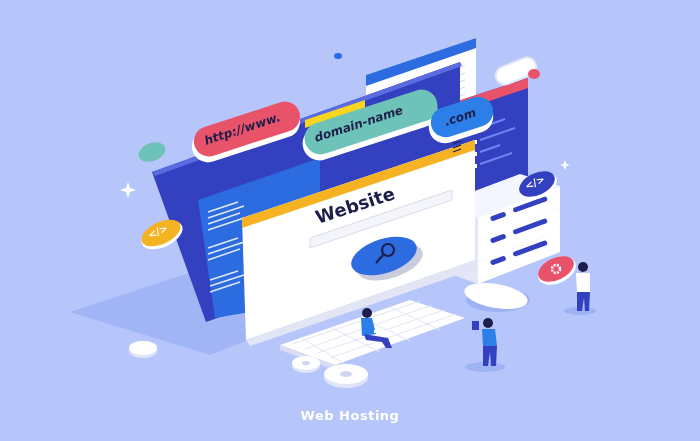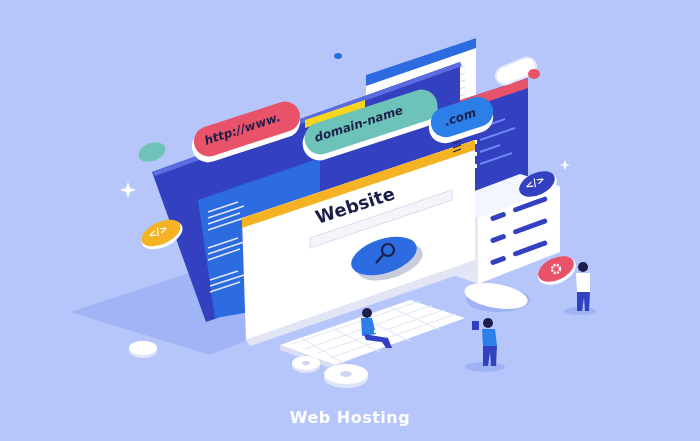--- a/index.html
+++ b/index.html
@@ -1,18 +1,18 @@
 <!DOCTYPE html>
 <html><head>
 <meta charset="utf-8">
 <style>
   html, body { margin: 0; padding: 0; }
   body { width: 700px; height: 441px; overflow: hidden; background: #b6c6fb; font-family: "Liberation Sans", sans-serif; position: relative; }
   #scene { position: absolute; left: 0; top: 0; }
-  .caption { position: absolute; left: 0; width: 700px; top: 408px; text-align: center; color: #ffffff; font-weight: 700; font-size: 16px; letter-spacing: 0.5px; font-family: "DejaVu Sans", sans-serif; }
+  .caption { position: absolute; left: 0; width: 700px; top: 408px; text-align: center; color: #ffffff; font-weight: 700; font-size: 13px; letter-spacing: 0.5px; font-family: "DejaVu Sans", sans-serif; }
   .pilltxt { font-family: "DejaVu Sans", sans-serif; font-weight: 700; font-style: italic; fill: #1d1f4a; }
   .site-title { font-family: "DejaVu Sans", sans-serif; font-weight: 700; fill: #1d1f4a; }
 </style>
 </head>
 <body>
 
 <svg id="scene" width="700" height="441" viewBox="0 0 700 441" xmlns="http://www.w3.org/2000/svg">
 
   <polygon points="70,312 290,240 420,270 210,355" fill="#8fa5f0" opacity="0.55"></polygon>
 

